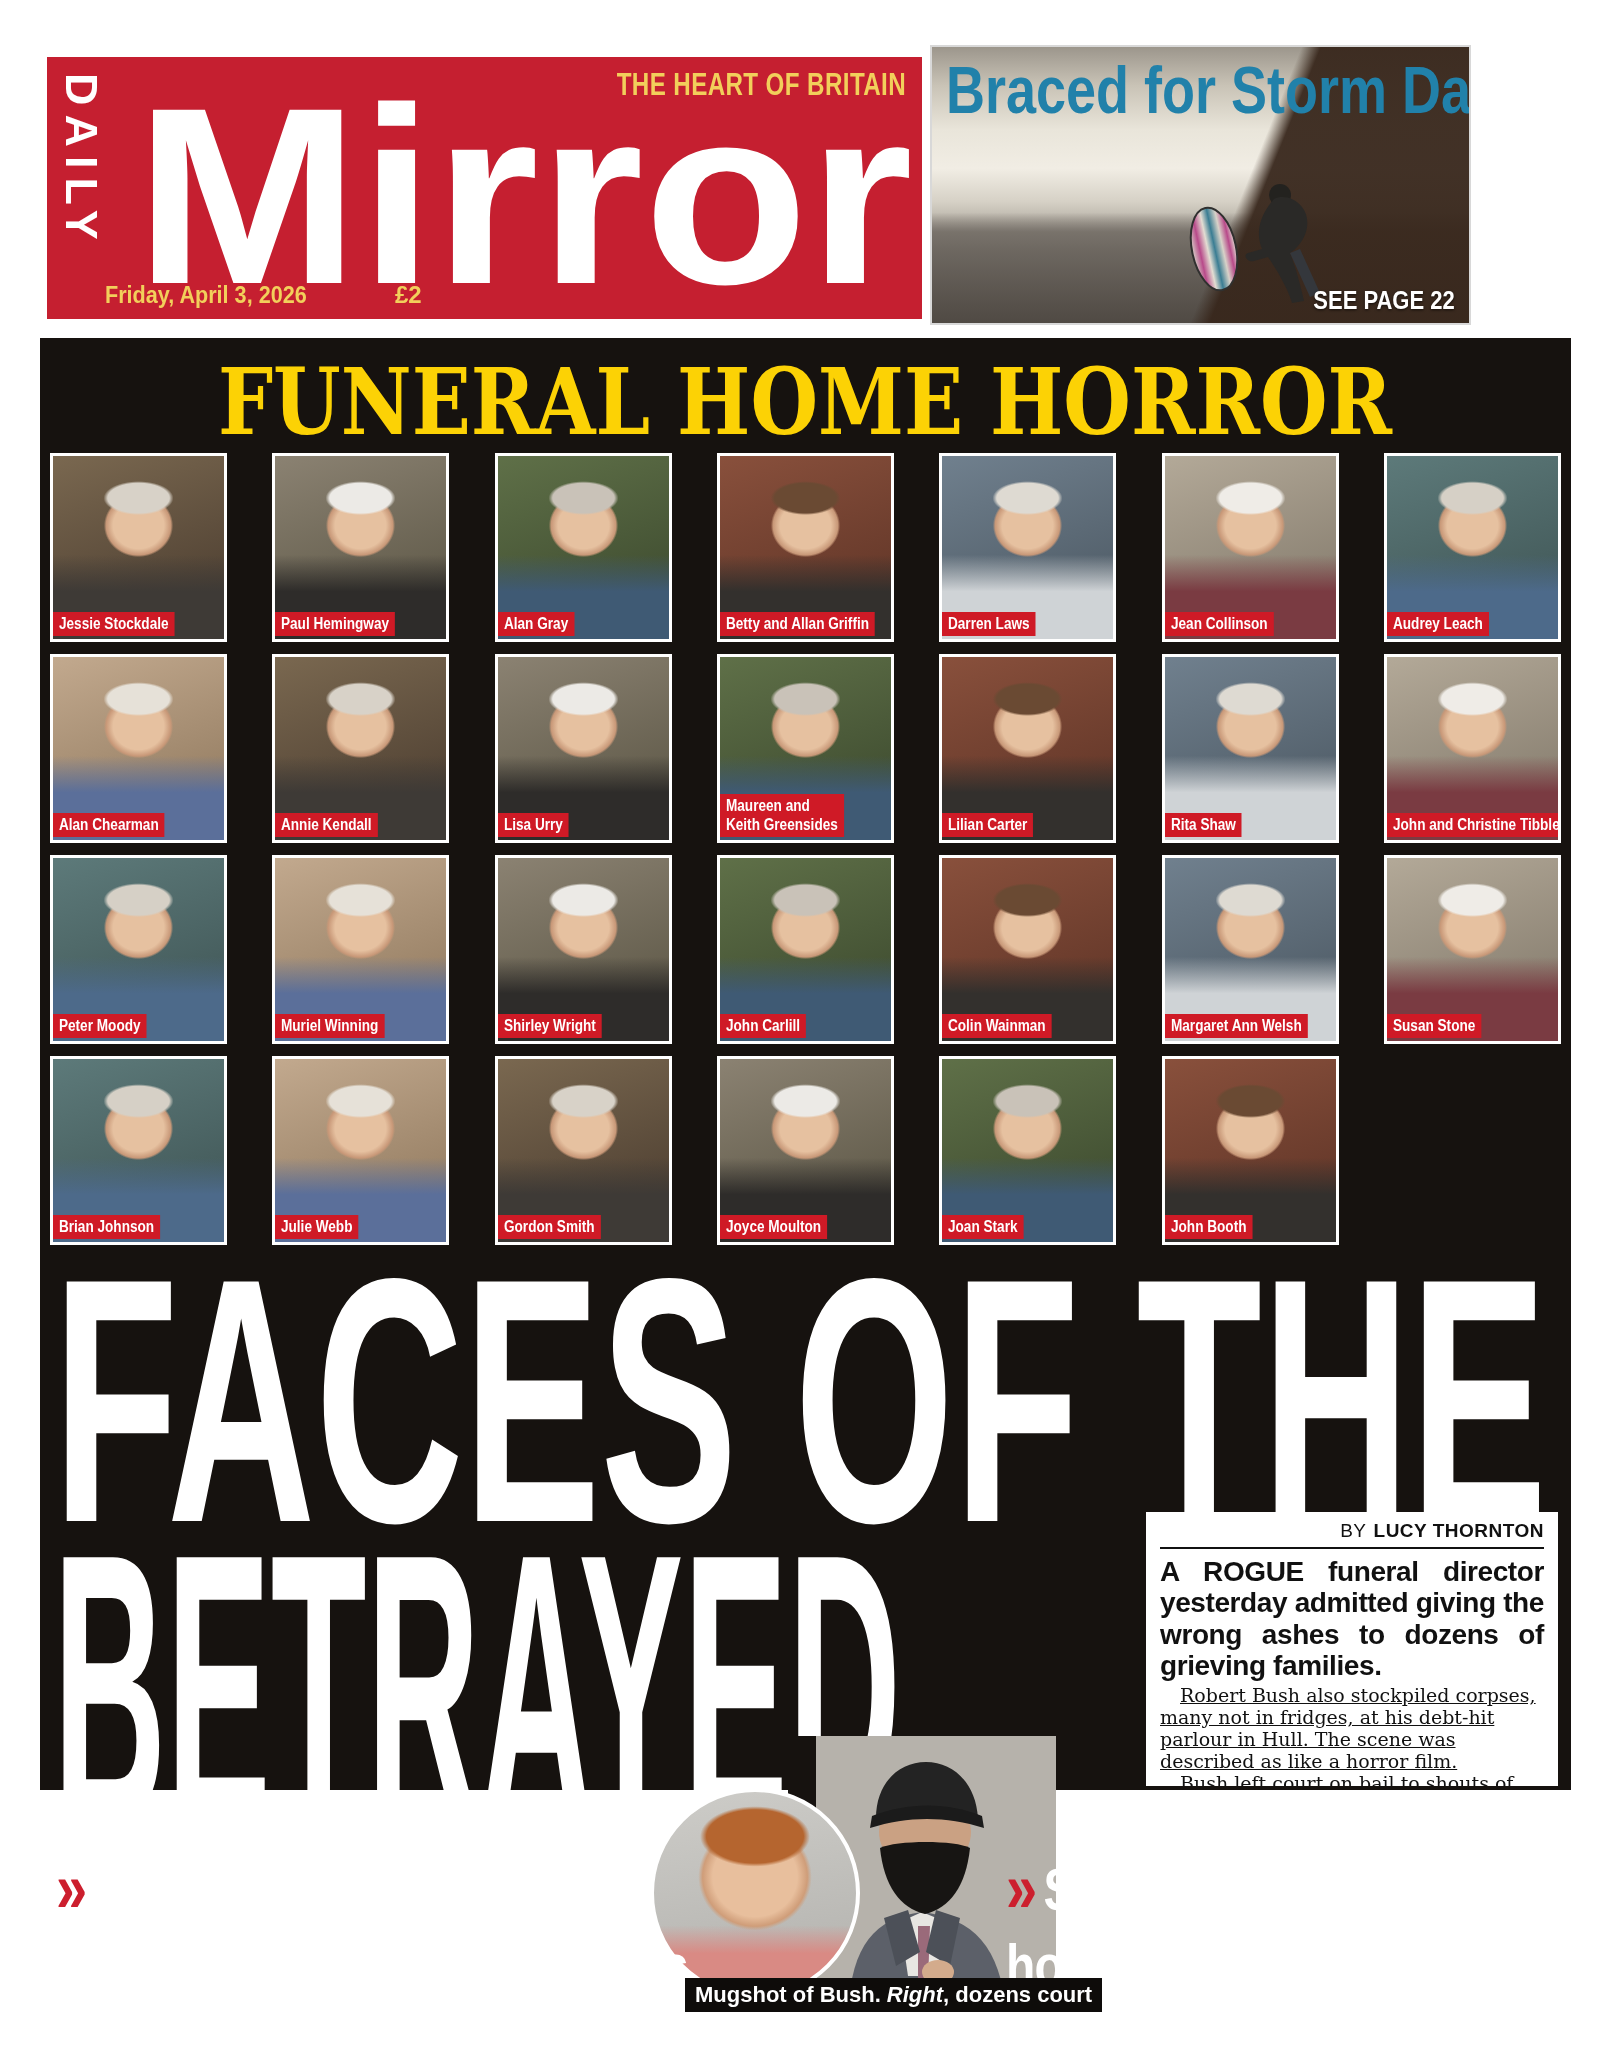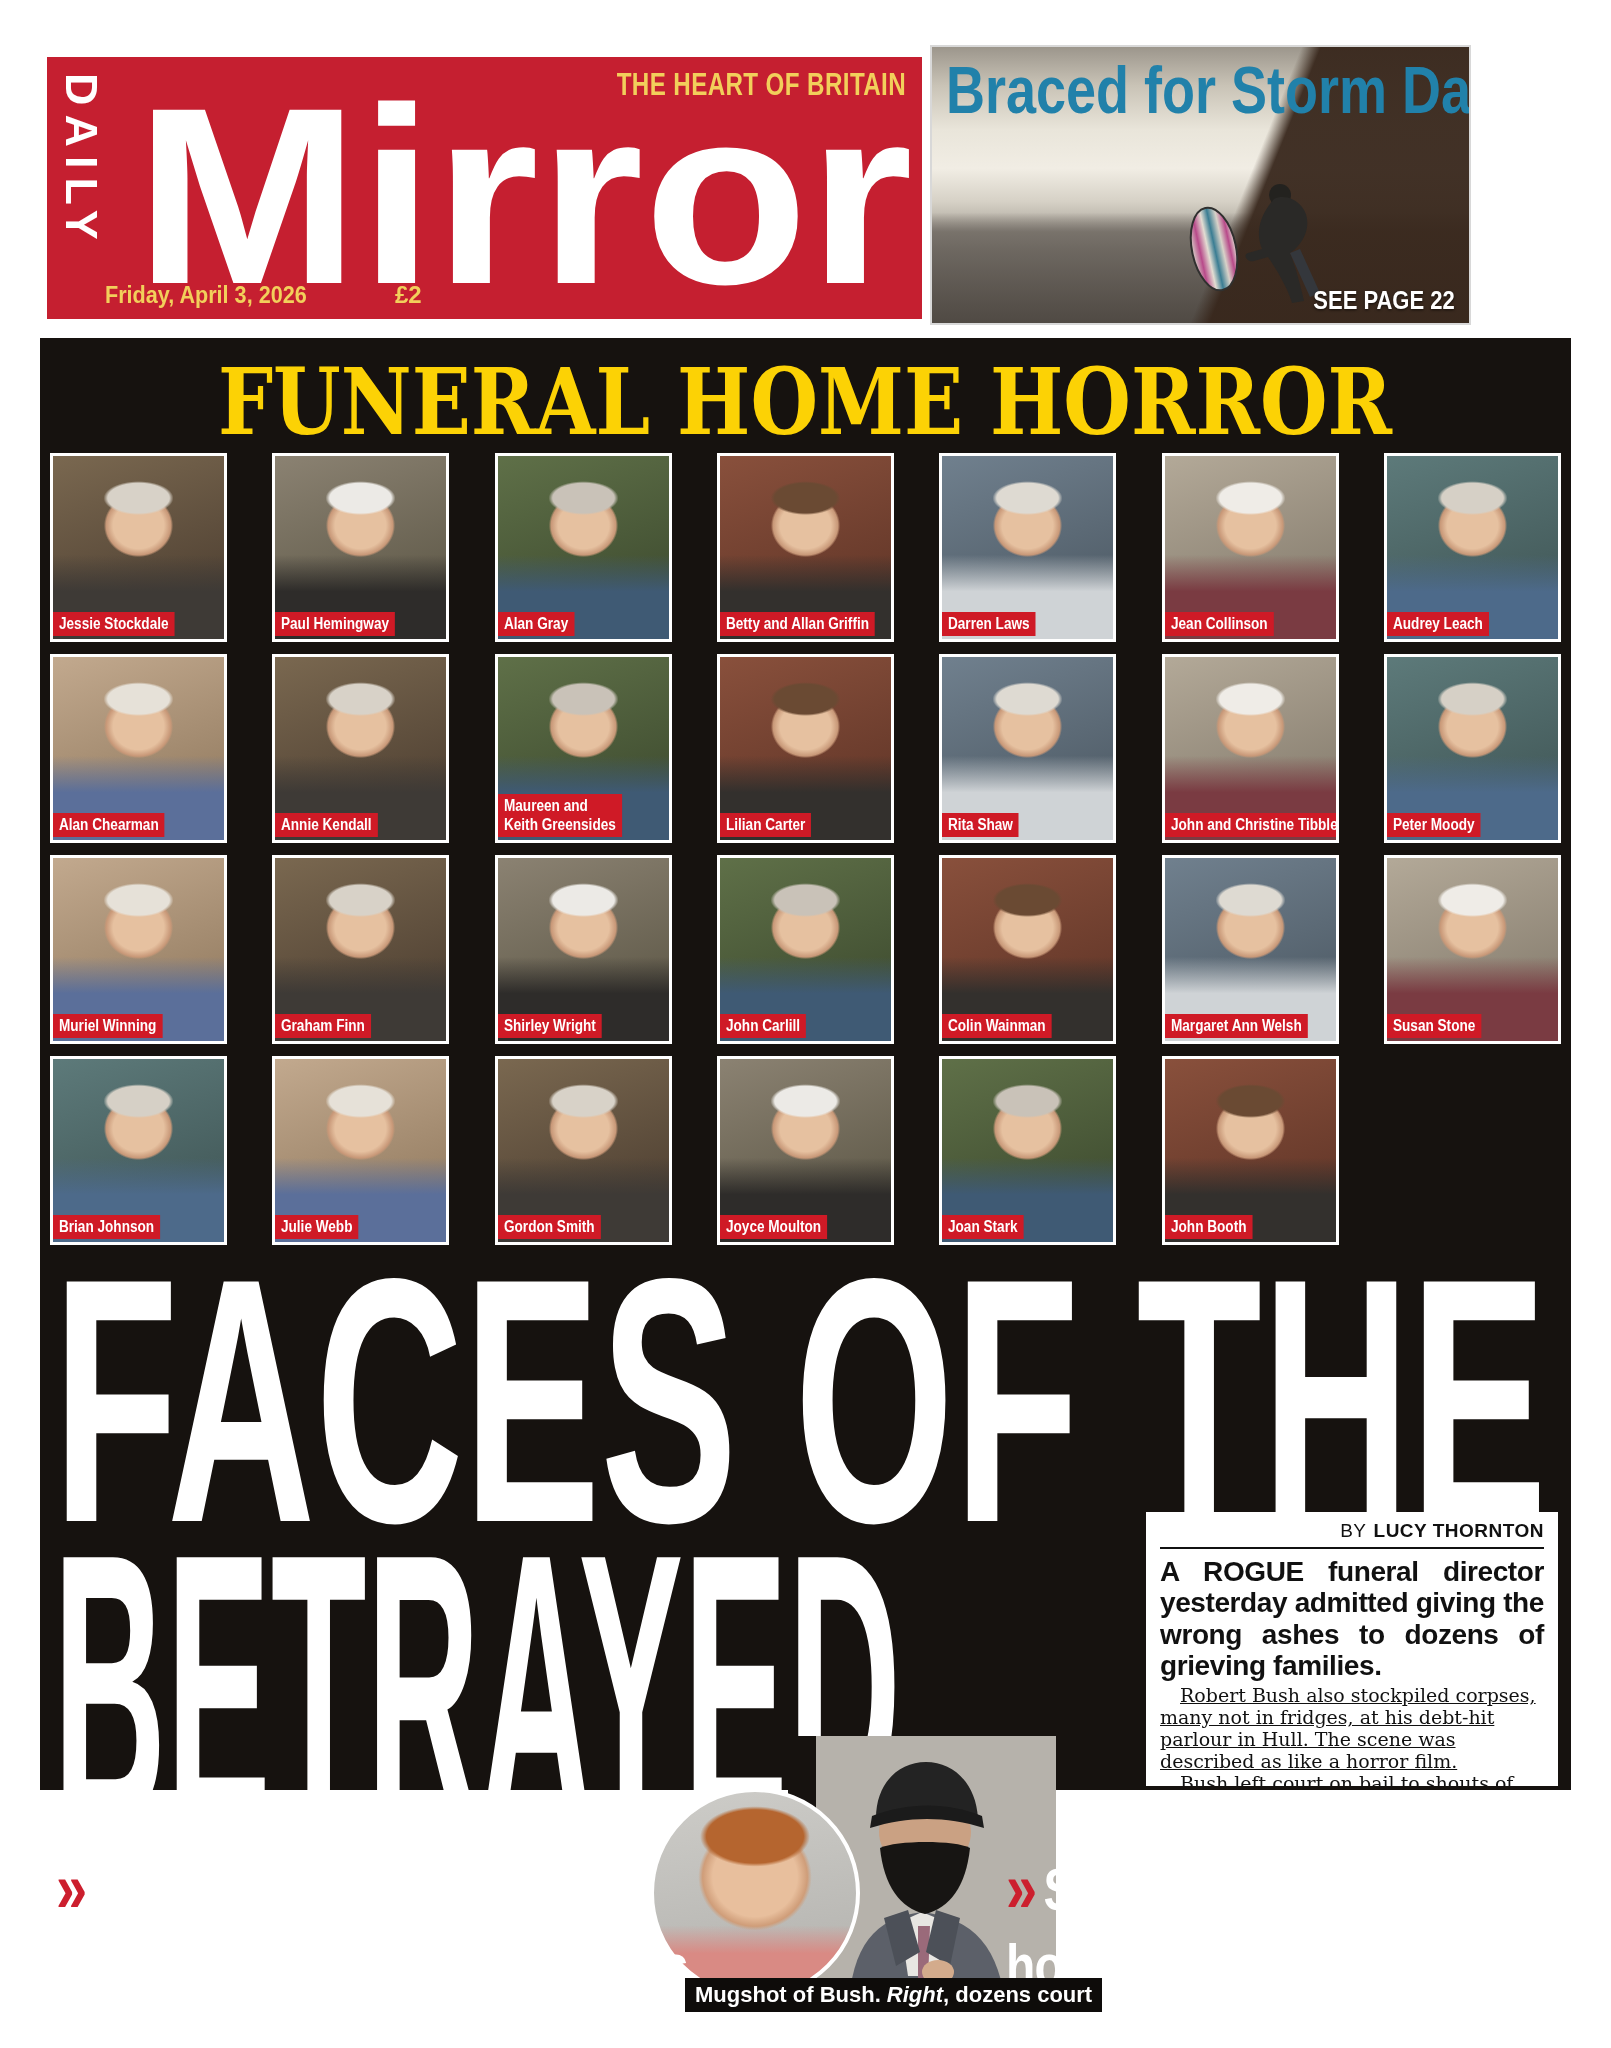--- a/index.html
+++ b/index.html
@@ -166,41 +166,41 @@
         </div>
         <div class="cell p6">
           <span class="vname">Audrey Leach</span>
         </div>
         <div class="cell p7">
           <span class="vname">Alan Chearman</span>
         </div>
         <div class="cell p0">
           <span class="vname">Annie Kendall</span>
         </div>
+        <div class="cell p1">
+          <span class="vname">Lisa Urry</span>
+        </div>
         <div class="cell p2">
           <span class="vname">Maureen and
 Keith Greensides</span>
         </div>
         <div class="cell p3">
           <span class="vname">Lilian Carter</span>
         </div>
         <div class="cell p4">
           <span class="vname">Rita Shaw</span>
         </div>
         <div class="cell p5">
           <span class="vname">John and Christine Tibbles</span>
         </div>
         <div class="cell p6">
           <span class="vname">Peter Moody</span>
         </div>
         <div class="cell p7">
           <span class="vname">Muriel Winning</span>
-        </div>
-        <div class="cell p0">
-          <span class="vname">Graham Finn</span>
         </div>
         <div class="cell p1">
           <span class="vname">Shirley Wright</span>
         </div>
         <div class="cell p2">
           <span class="vname">John Carlill</span>
         </div>
         <div class="cell p3">
           <span class="vname">Colin Wainman</span>
         </div>

